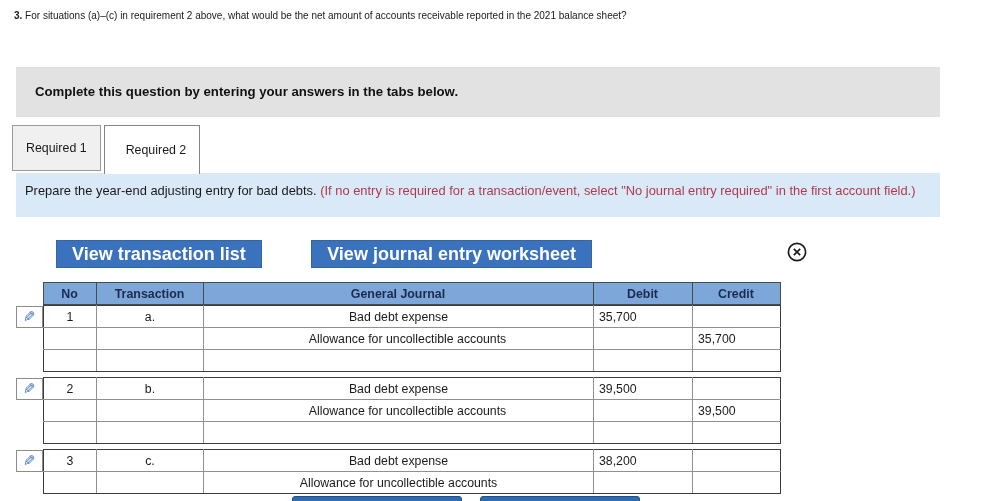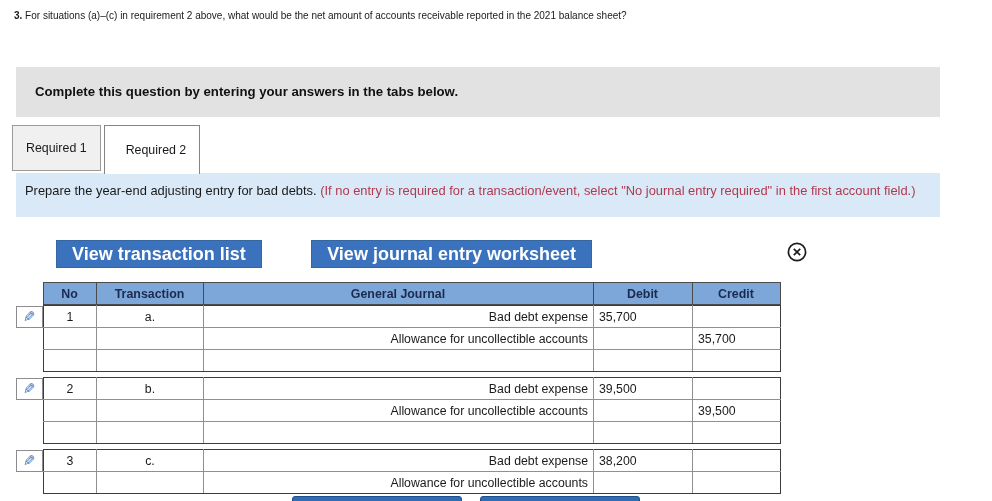--- a/index.html
+++ b/index.html
@@ -37,21 +37,21 @@
   td.gutter{border:none;background:transparent;padding:0;width:27px;}
   td.bordered{border:1px solid #909090;background:#fff;font-size:12.3px;padding:0 5px;}
   td.h{background:#7da7d9;border:1px solid #4a4a4a;font-weight:bold;text-align:center;
        color:#1b2a4e;font-size:12.4px;}
   .jgroup{margin-bottom:5px;}
   .jgroup tr:first-child td.bordered{border-top-color:#3c3c3c;}
   .jgroup tr:last-child td.bordered{border-bottom-color:#3c3c3c;}
   td.c-no{border-left-color:#3c3c3c;text-align:center;}
   td.c-tr{text-align:center;}
   td.c-credit{border-right-color:#3c3c3c;}
-  td.c-gj{text-align:right;}
+  td.c-gj{text-align:center;}
   td.c-gj.indent{padding-left:23px;}
   td.num{padding-right:6px;}
   .pencil-box{width:27px;height:22px;box-sizing:border-box;border:1px solid #8c8c8c;background:#fff;
               display:flex;align-items:center;justify-content:center;cursor:pointer;}
   .pencil-glyph{color:#3e73b9;font-size:15px;line-height:1;transform:scaleX(-1);display:inline-block;}
   
   .cutbtn{position:absolute;top:496px;height:14px;background:#2e6db4;border:1px solid #1f4f8f;
           border-radius:3px 3px 0 0;box-sizing:border-box;cursor:pointer;}
   #cutbtn1{left:292px;width:170px;}
   #cutbtn2{left:480px;width:160px;}

